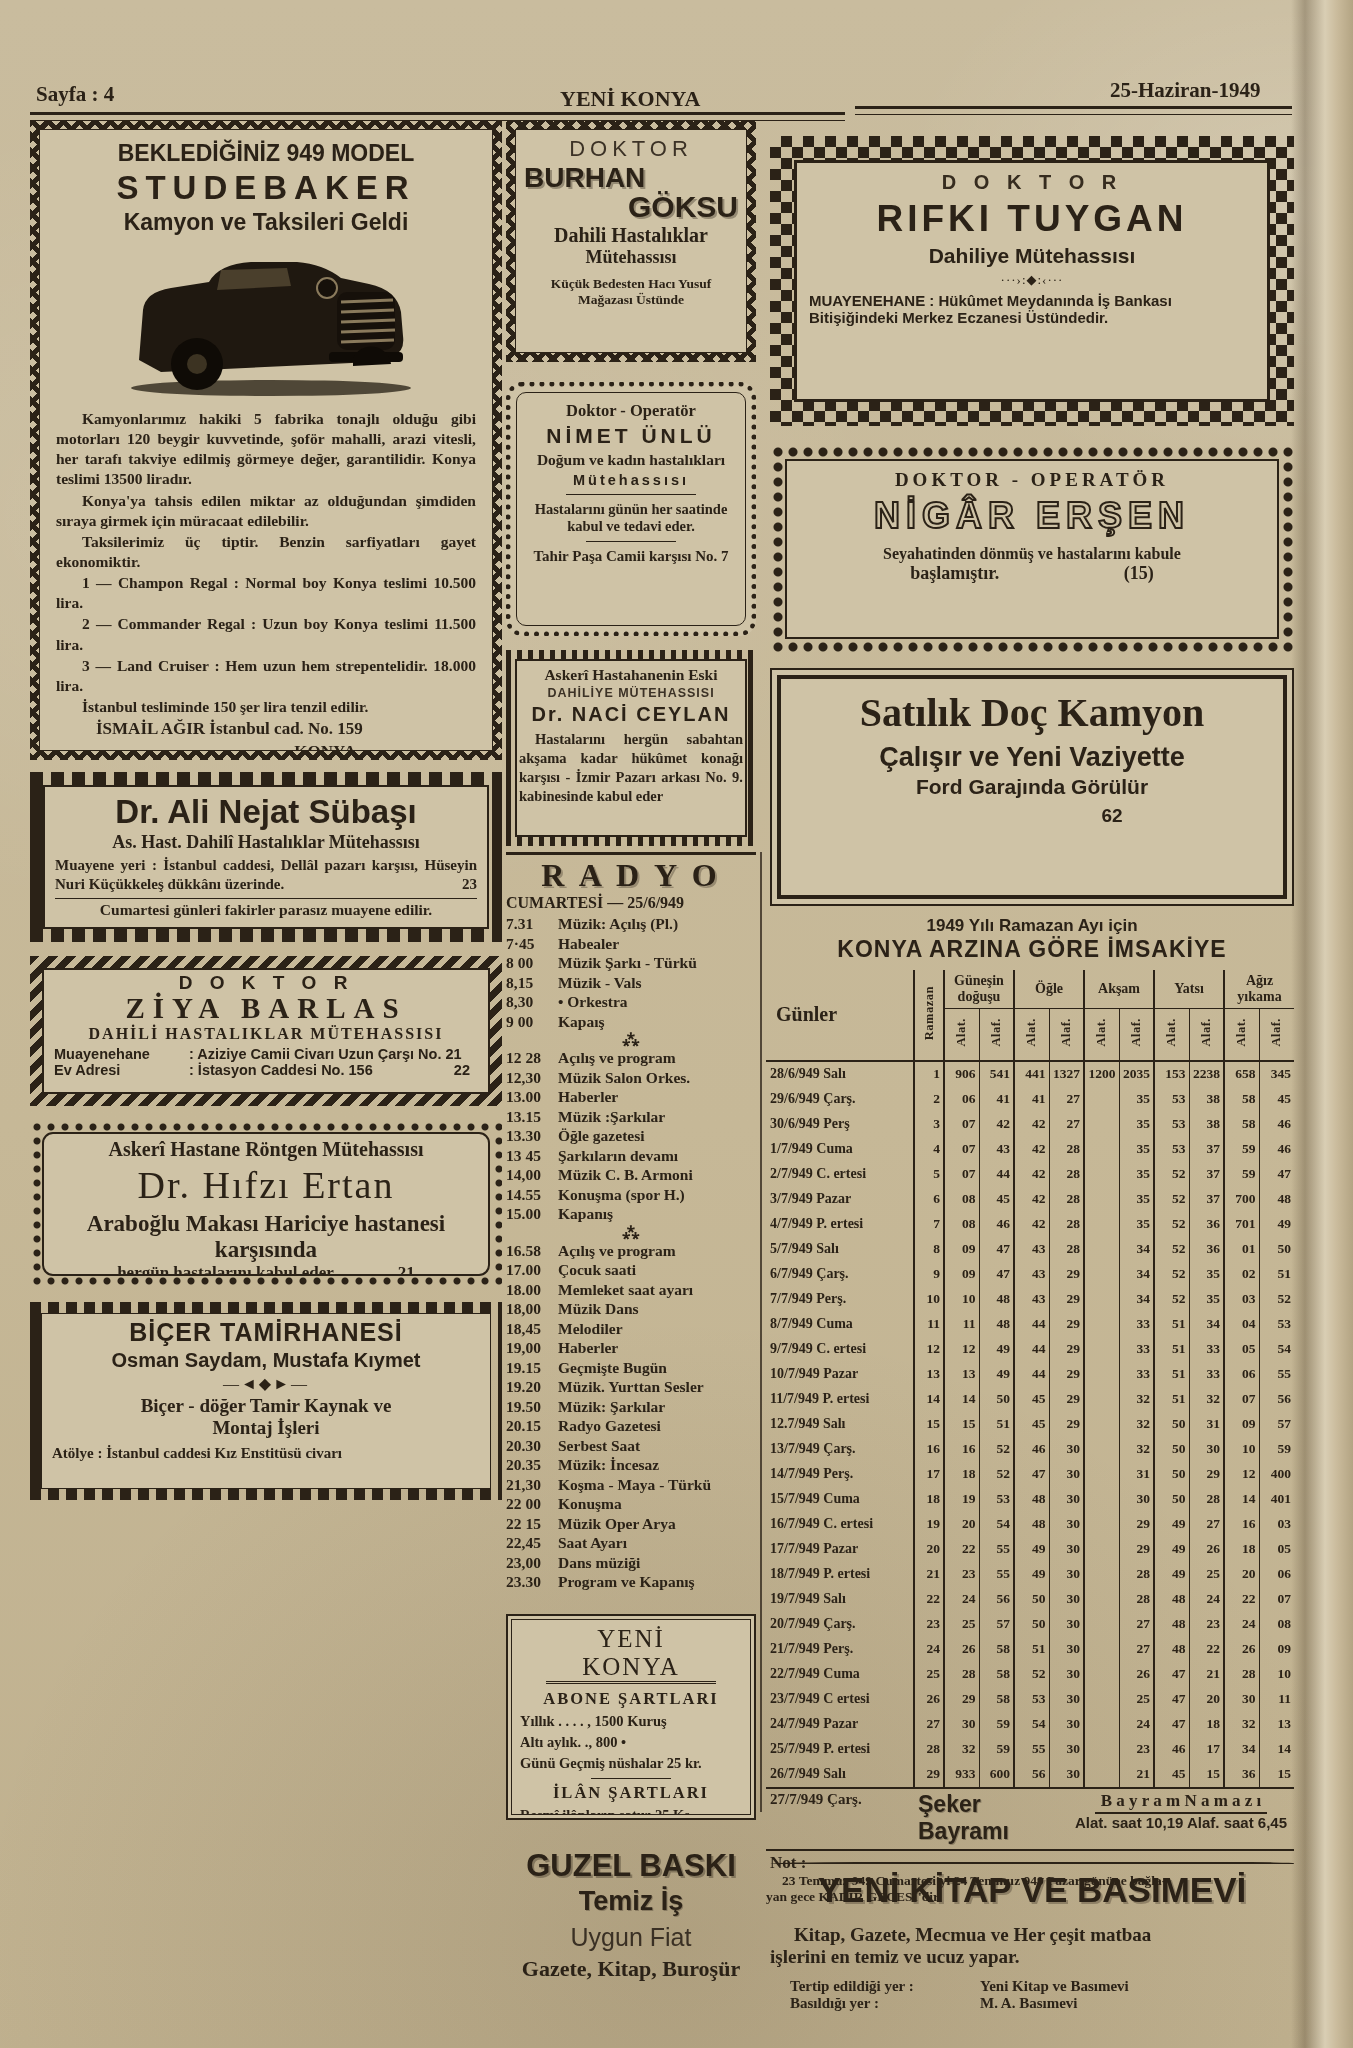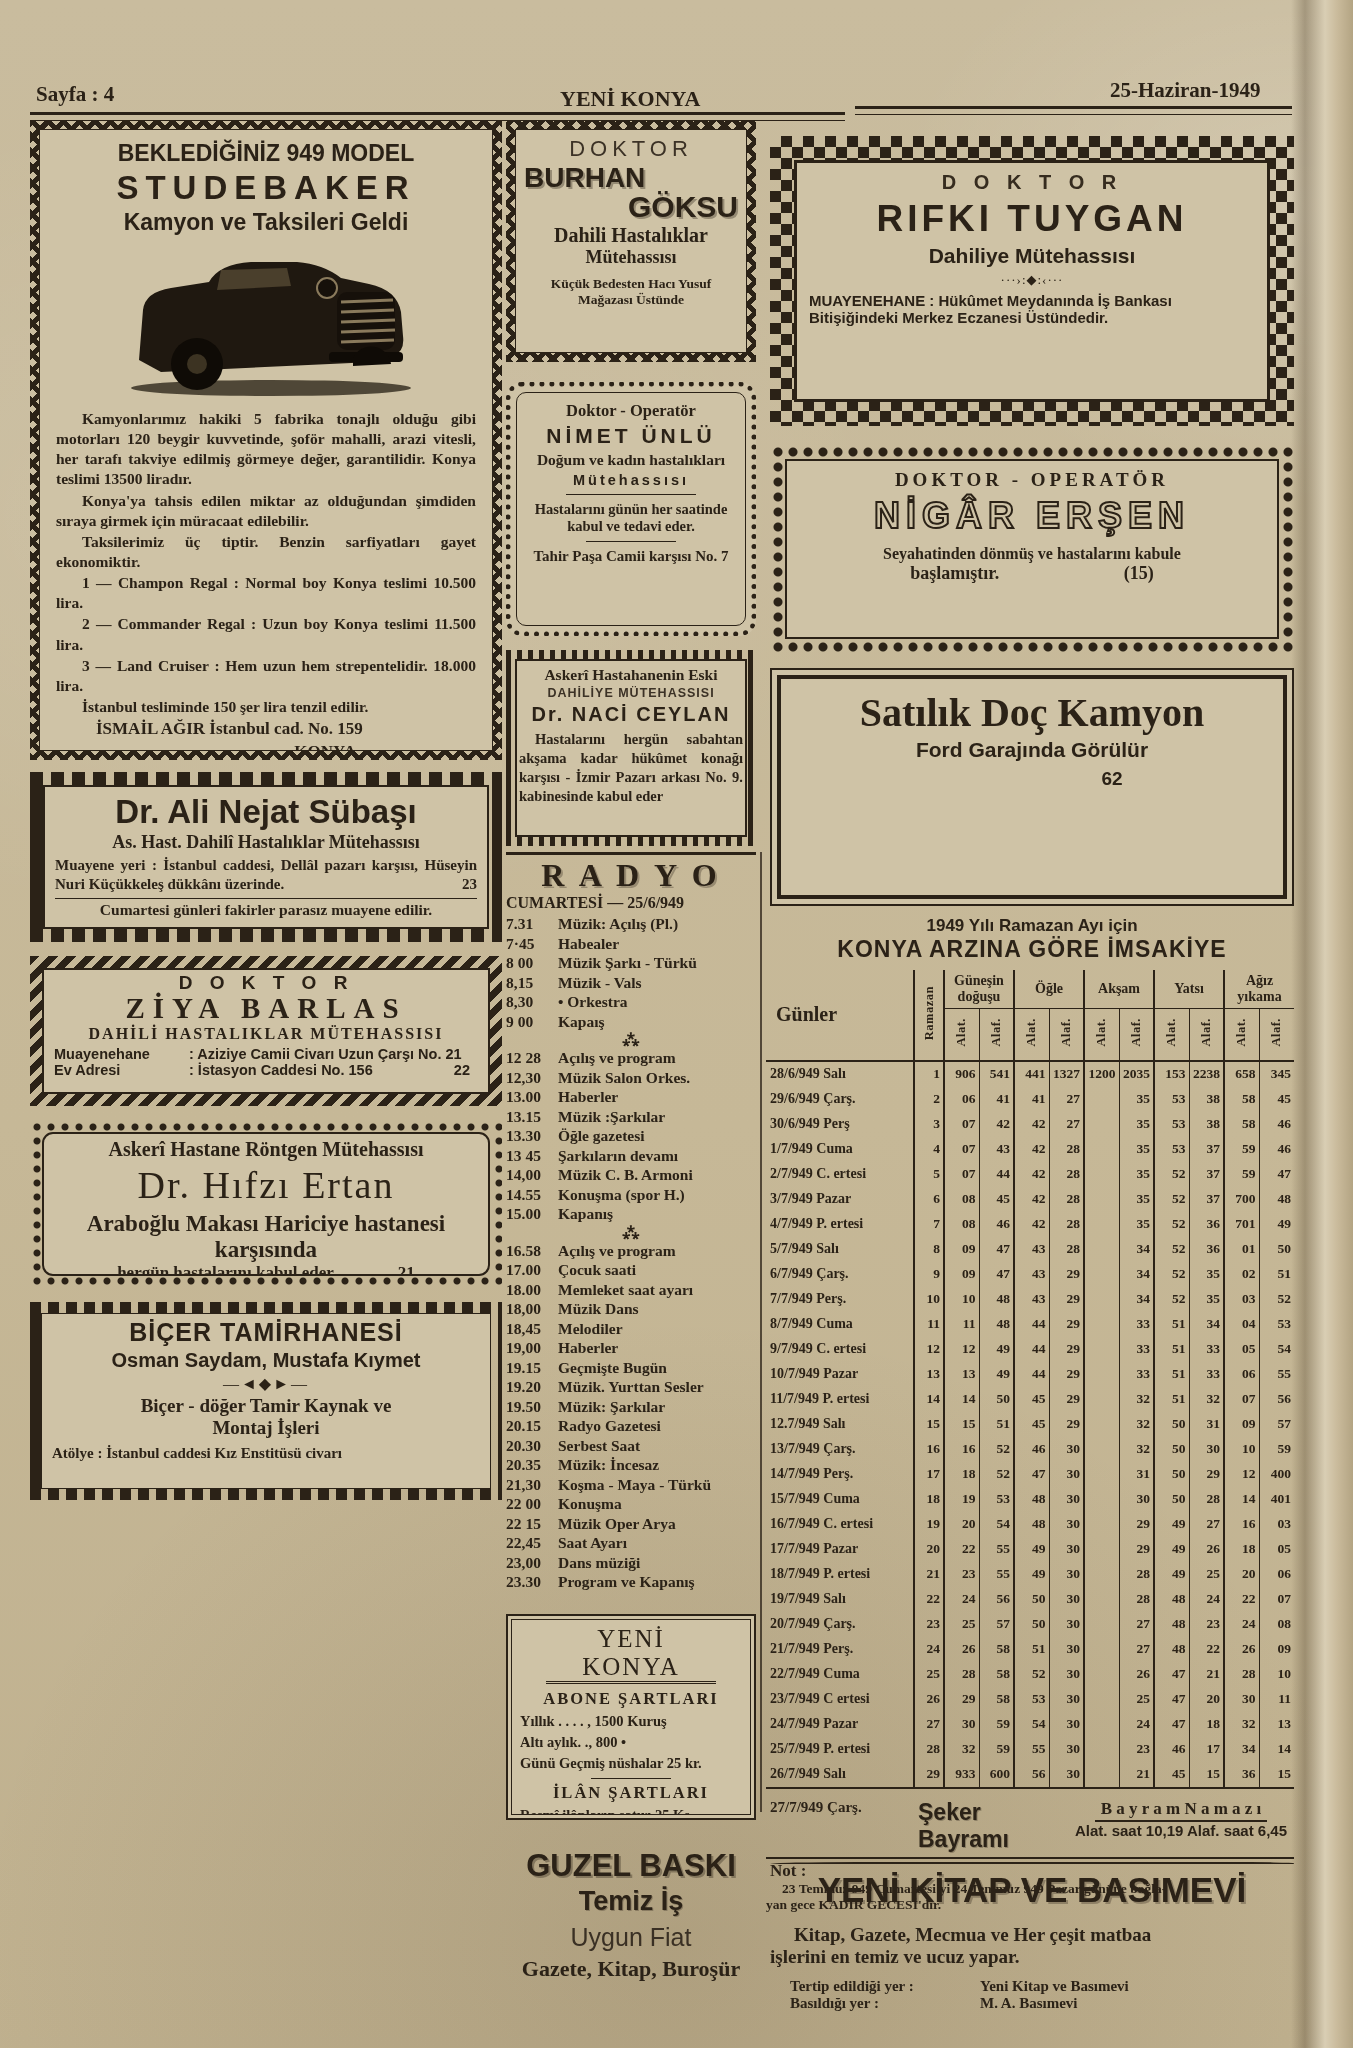--- a/index.html
+++ b/index.html
@@ -418,20 +418,21 @@
       <div class="b c" style="font-size:18px;">
         <span>başlamıştır.</span>
         <span style="margin-left:120px;">(15)</span>
       </div>
     </div>
   </div>
 
   <div class="abs frame f-double" style="left:770px;top:668px;width:524px;height:238px;">
     <div class="in" style="padding:10px;">
       <div class="c b" style="font-size:40px;">Satılık Doç Kamyon</div>
+      <div class="c b sans" style="font-size:27px;margin-top:6px;">Çalışır ve Yeni Vaziyette</div>
       <div class="c b sans" style="font-size:21px;margin-top:2px;">Ford Garajında Görülür</div>
       <div class="b sans" style="font-size:19px;text-align:center;padding-left:160px;margin-top:6px;">62</div>
     </div>
   </div>
 
   <div class="abs c b sans" style="left:770px;top:916px;width:524px;font-size:17px;">1949 Yılı Ramazan Ayı için</div>
   <div class="abs c b sans" style="left:770px;top:936px;width:524px;font-size:23px;letter-spacing:1px;">KONYA ARZINA GÖRE İMSAKİYE</div>
 
   <div class="abs" style="left:766px;top:970px;">
     <table class="ims">
@@ -875,21 +876,21 @@
             <td class="ims-td">30</td>
             <td class="ims-td"></td>
             <td class="ims-td">21</td>
             <td class="ims-td">45</td>
             <td class="ims-td">15</td>
             <td class="ims-td">36</td>
             <td class="ims-td">15</td>
           </tr>
         </tbody>
     </table>
-    <div style="width:528px;display:flex;align-items:flex-start;border-bottom:2px solid var(--ink);padding:10px 0 4px 0;">
+    <div style="width:528px;display:flex;align-items:flex-start;border-bottom:2px solid var(--ink);padding:2px 0 4px 0;">
       <span class="b" style="font-size:15px;width:148px;padding-left:4px;">27/7/949 Çarş.</span>
       <span class="b sans" style="font-size:23px;width:150px;text-shadow:1px 1px 0 rgba(43,34,23,.3);">Şeker Bayramı</span>
       <span style="flex:1;text-align:center;">
         <span class="b" style="font-size:17px;border-bottom:2px solid var(--ink);display:inline-block;padding:0 6px 1px 6px;">B a y r a m   N a m a z ı</span><br>
         <span class="b sans" style="font-size:15px;">Alat. saat 10,19     Alaf. saat 6,45</span>
       </span>
     </div>
     <div style="width:528px;margin-top:2px;">
       <span class="b" style="font-size:17px;padding-left:4px;">Not :</span>
       <div class="b" style="font-size:13.5px;padding-left:16px;">23 Temmuz 949 Cumartesi'yi 24 Temmuz 949 Pazar gününe bağla-</div>

